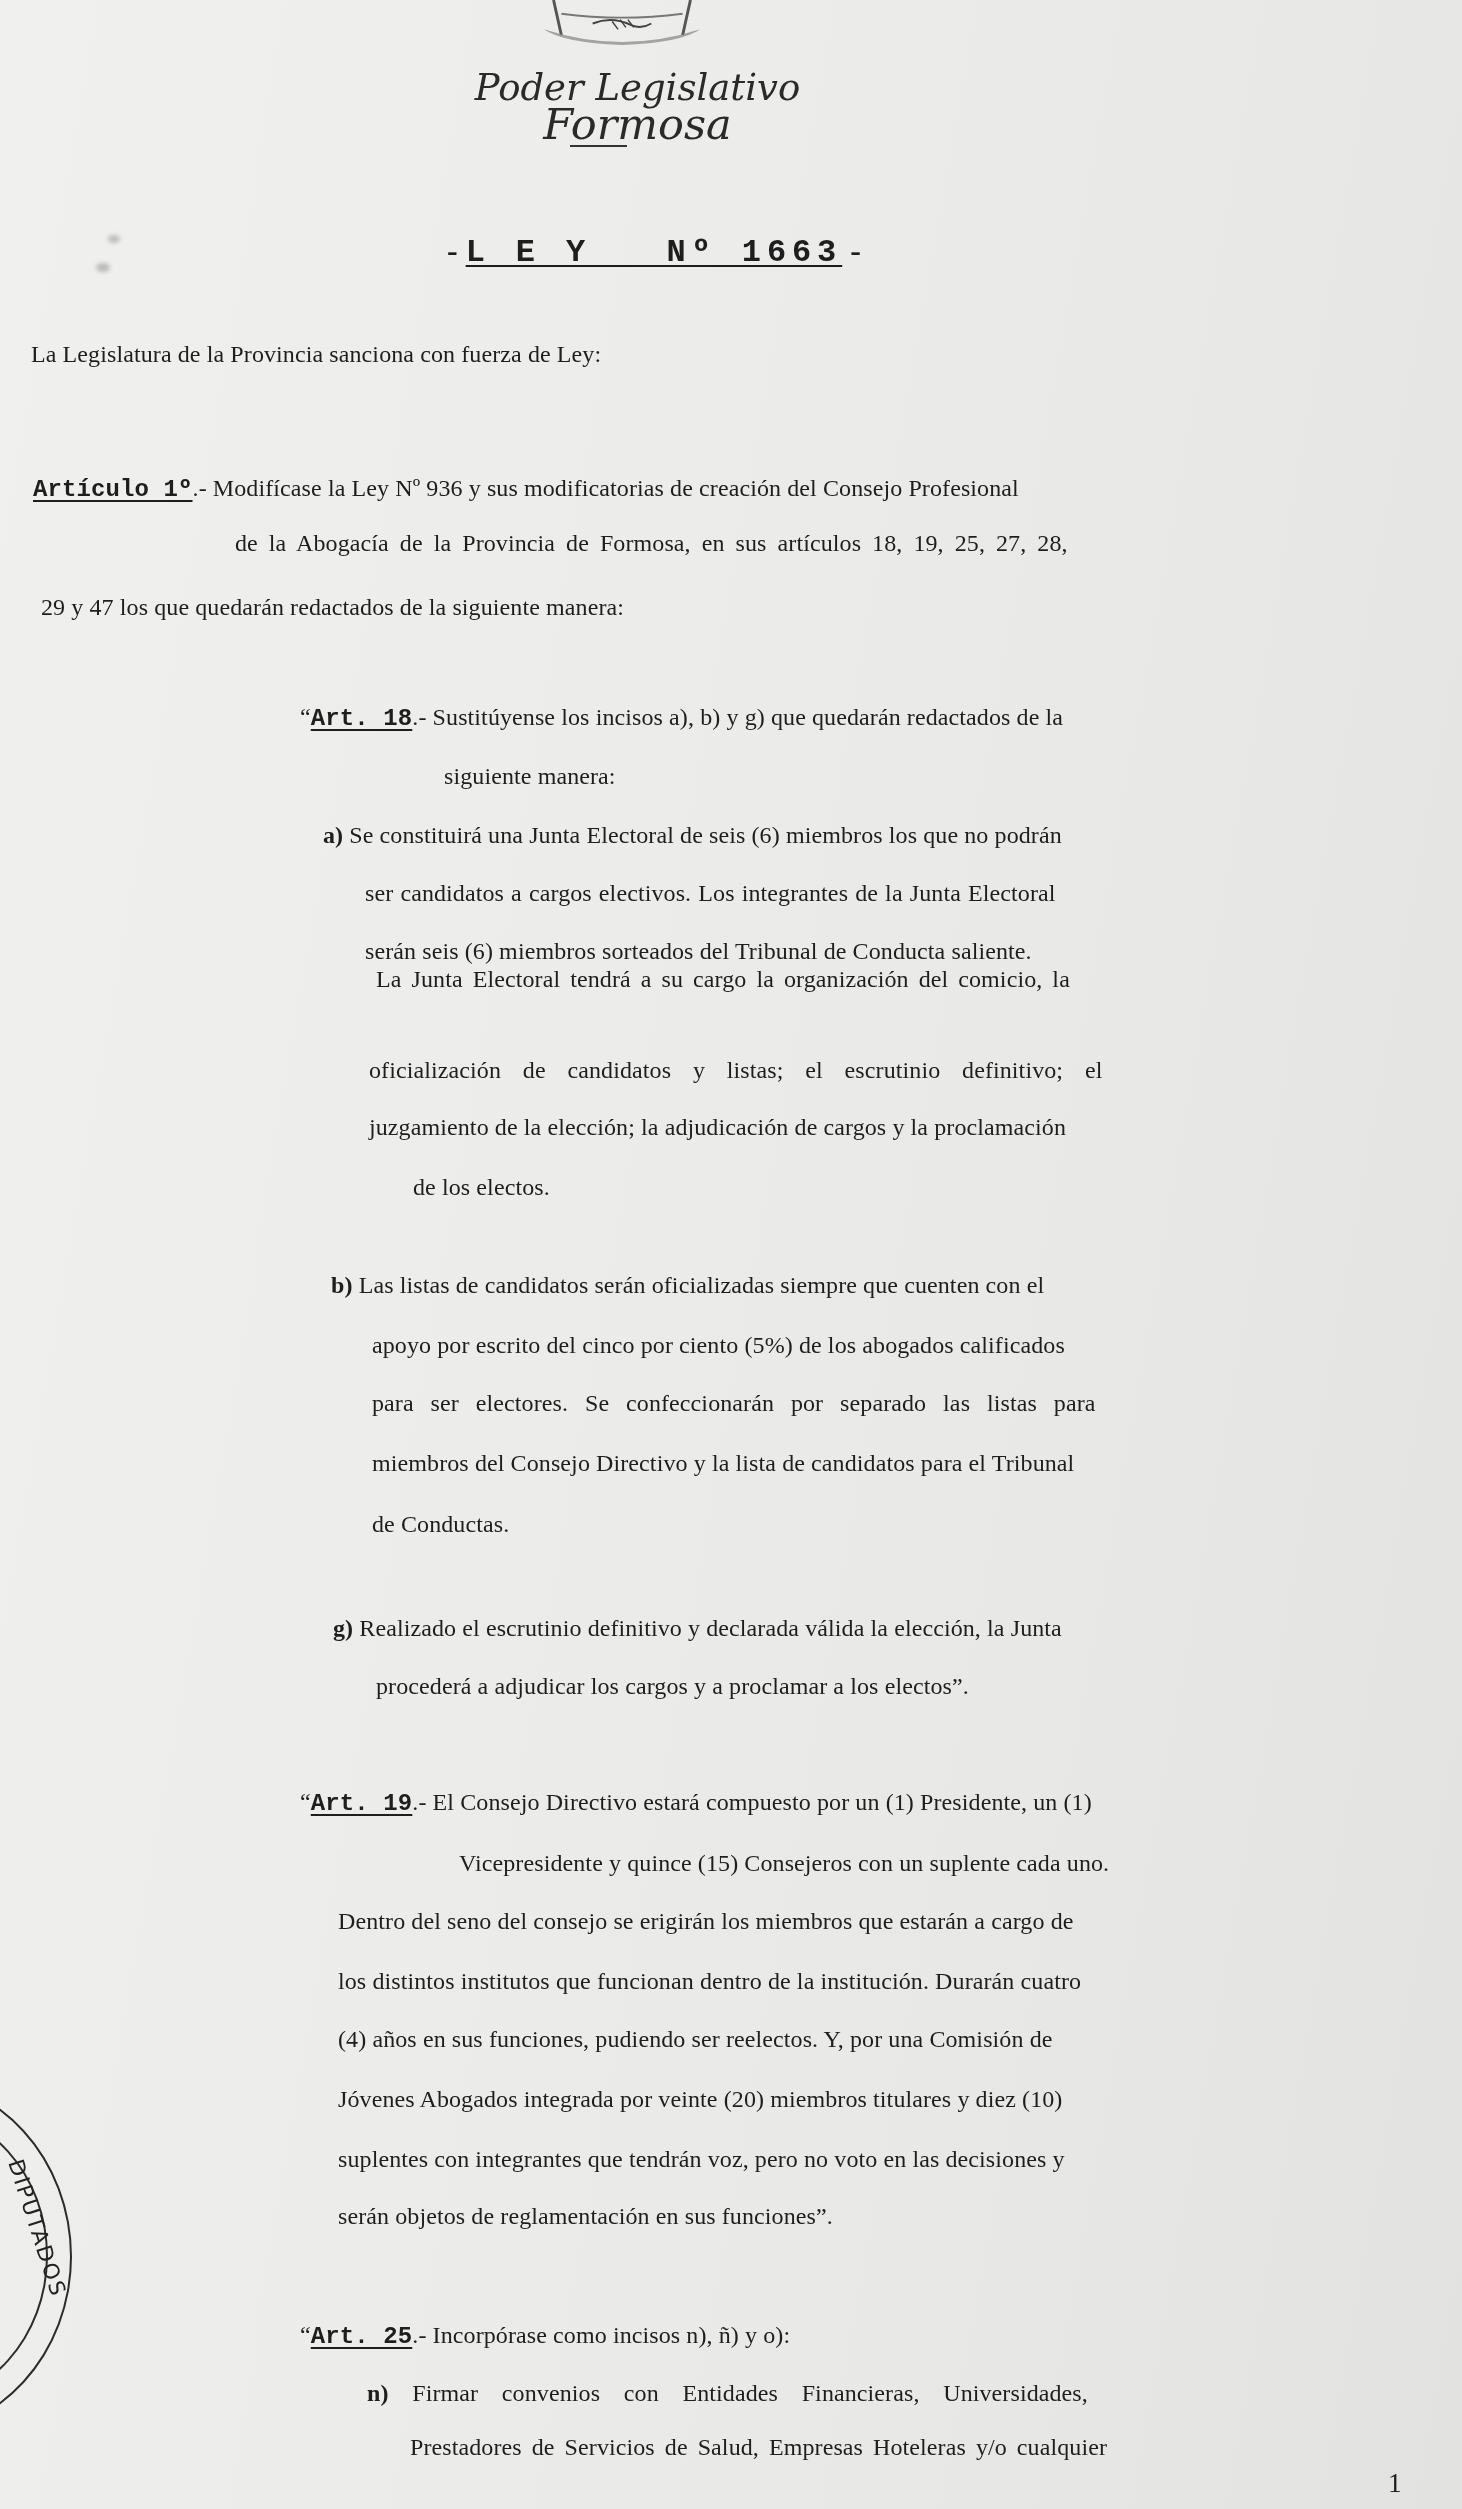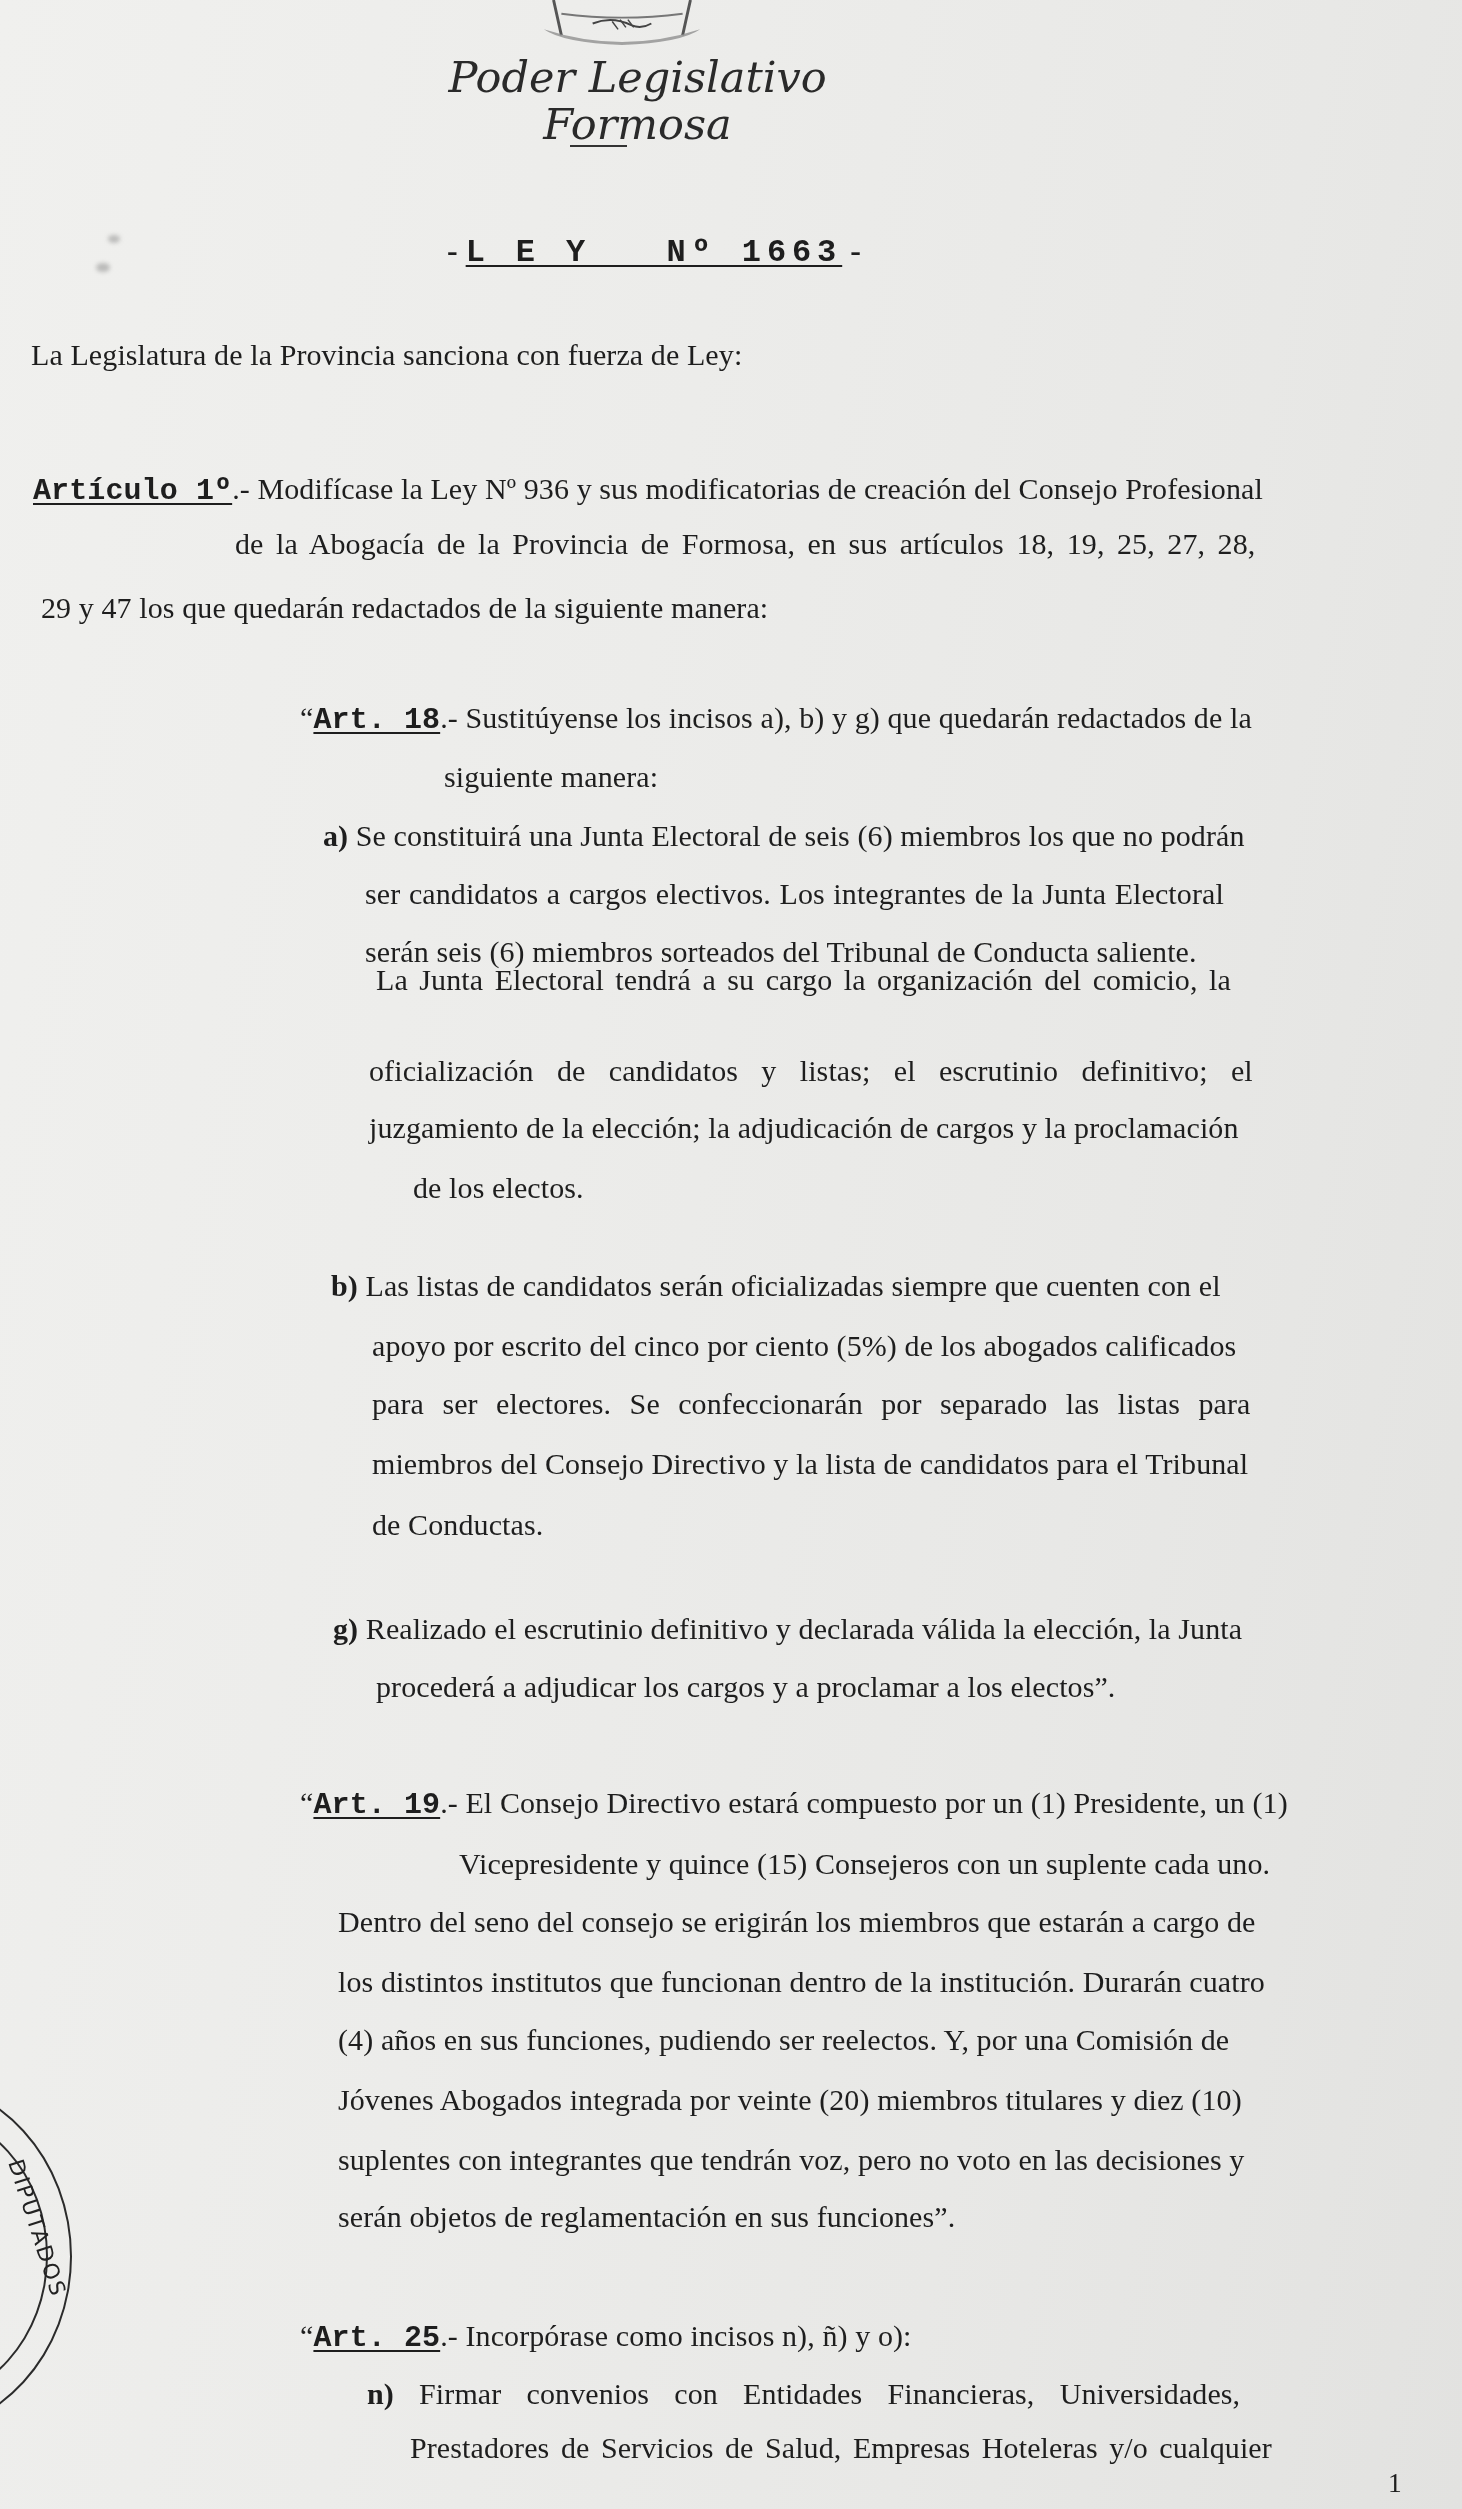--- a/index.html
+++ b/index.html
@@ -5,21 +5,21 @@
   html, body { margin:0; padding:0; }
   body {
     width:1462px; height:2509px; overflow:hidden; position:relative;
     background: linear-gradient(100deg, #f0f0ee 0%, #ececea 40%, #e8e8e6 70%, #e2e2e0 100%);
     font-family: "Liberation Serif", "DejaVu Serif", serif;
     color:#1e1e1e;
   }
   .abs { position:absolute; }
   .line {
     position:absolute; white-space:nowrap;
-    font-size:30px; line-height:39px; letter-spacing:0.1px;
+    font-size:24px; line-height:39px; letter-spacing:0.1px;
   }
   .u { text-decoration:underline; text-decoration-thickness:2px; text-underline-offset:3.9px; font-weight:bold;font-family:Liberation Mono, monospace; }
   .lbl { font-weight:bold; }
   .script {
     font-family: "DejaVu Serif", "Liberation Serif", serif; font-style:italic;
     color:#2a2a2a; text-align:center;
   }
   .stamp {
     position:absolute; left:-255px; top:2078px; width:323px; height:353px;
     border:2.9px solid #2b2b2b; border-radius:50%;
@@ -38,21 +38,21 @@
 <body>
 
 <svg class="abs" style="left:534px;top:0px" width="176" height="47" viewBox="0 0 180 48">
   <path d="M20 0 L28 36 M160 0 L152 36" stroke="#555" stroke-width="3" fill="none"></path>
   <path d="M28 14 Q90 22 152 14" stroke="#777" stroke-width="2" fill="none"></path>
   <path d="M10 30 Q90 56 170 30 Q150 44 90 46 Q30 44 10 30 Z" fill="#8a8a8a" opacity="0.75"></path>
   <path d="M60 24 Q80 16 100 26 Q110 30 120 24" stroke="#444" stroke-width="2" fill="none"></path>
   <path d="M80 22 l6 8 M88 20 l6 8 M96 20 l6 8" stroke="#444" stroke-width="1.5"></path>
 </svg>
 
-<div class="abs script" style="left:412px;top:50px;width:451px;font-size:43px;line-height:55px;">Poder Legislativo</div>
+<div class="abs script" style="left:412px;top:60px;width:451px;font-size:37px;line-height:55px;">Poder Legislativo</div>
 <div class="abs script" style="left:510px;top:102px;width:255px;font-size:43px;line-height:45px;">Formosa</div>
 <div class="abs" style="left:570px;top:145px;width:57px;height:2px;background:#333;"></div>
 
 <div class="abs" style="left:431px;top:186px;font-size:32px;line-height:43px;font-weight:bold;white-space:pre;">
   <span>- </span><span class="u" style="letter-spacing:5.9px;">L E Y   Nº 1663</span><span> -</span>
 </div>
 
 <div class="smudge" style="left:108px;top:235px;width:11.8px;height:7.8px;"></div>
 <div class="smudge" style="left:96px;top:263px;width:13.7px;height:8.8px;"></div>
 

